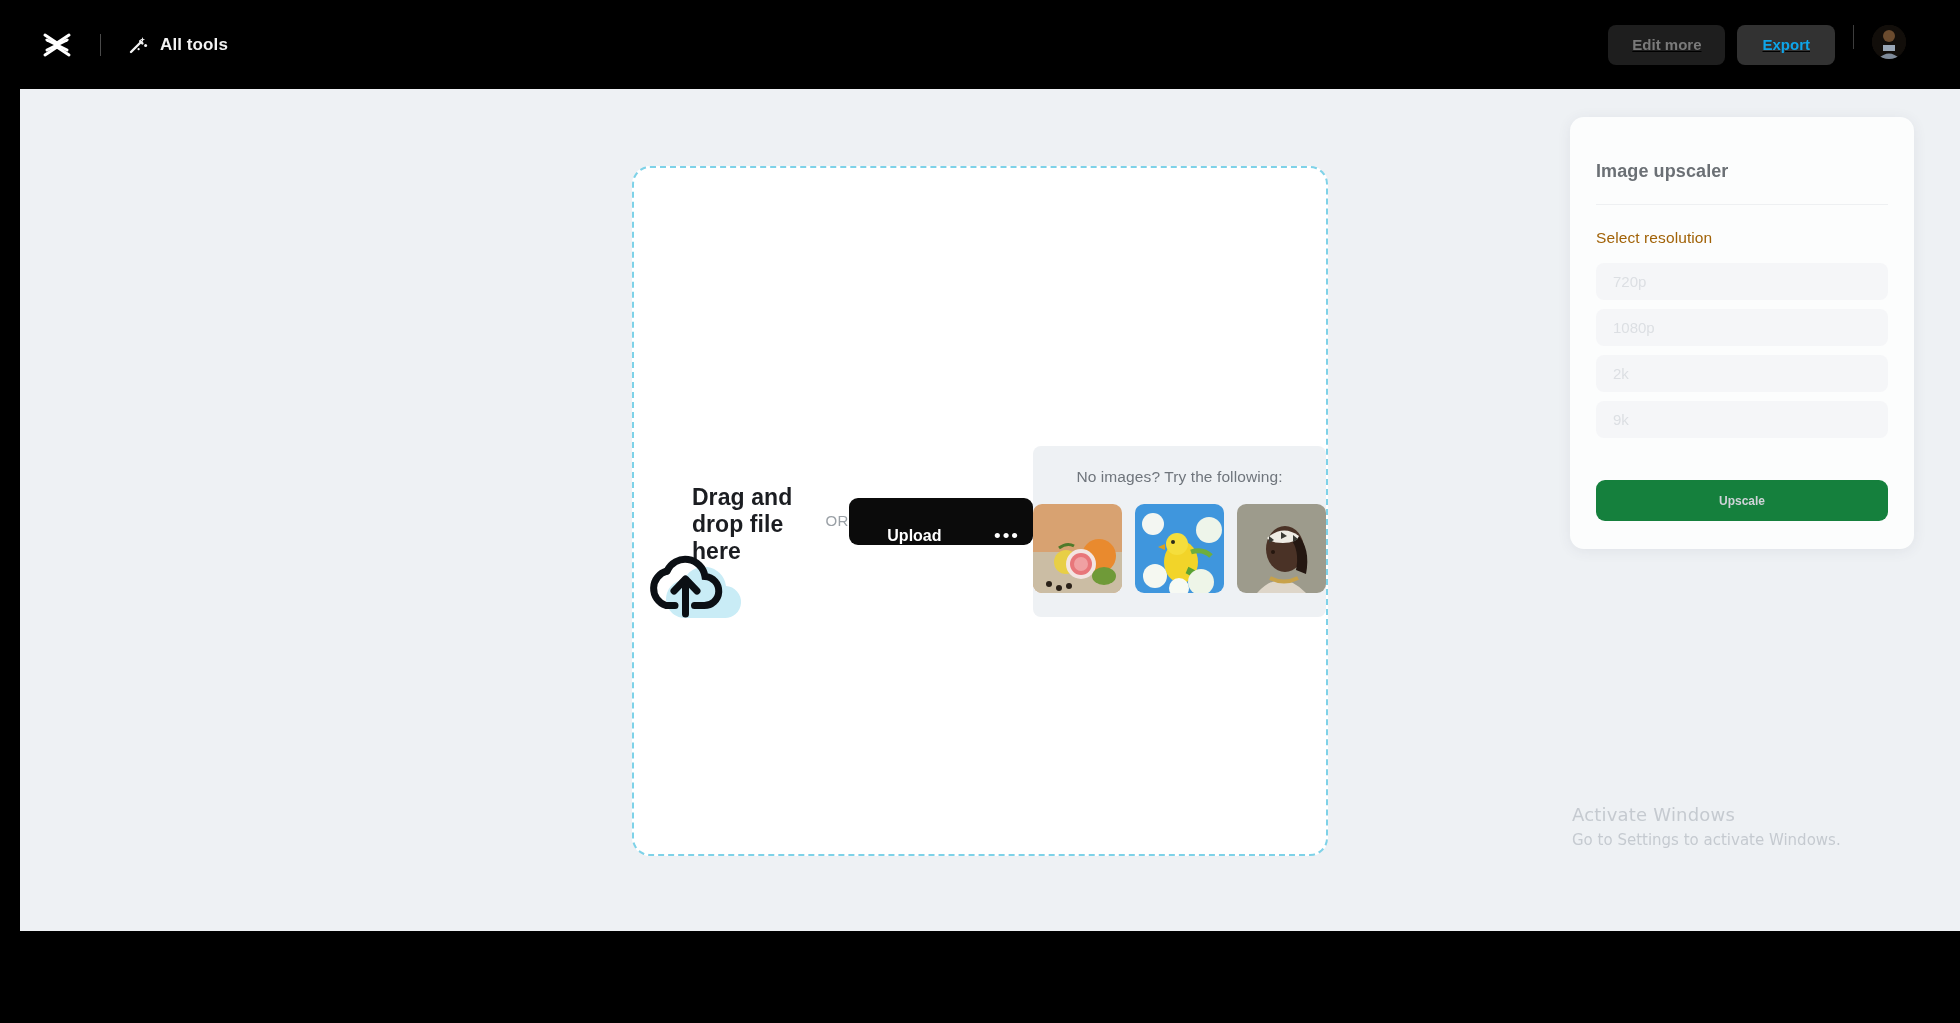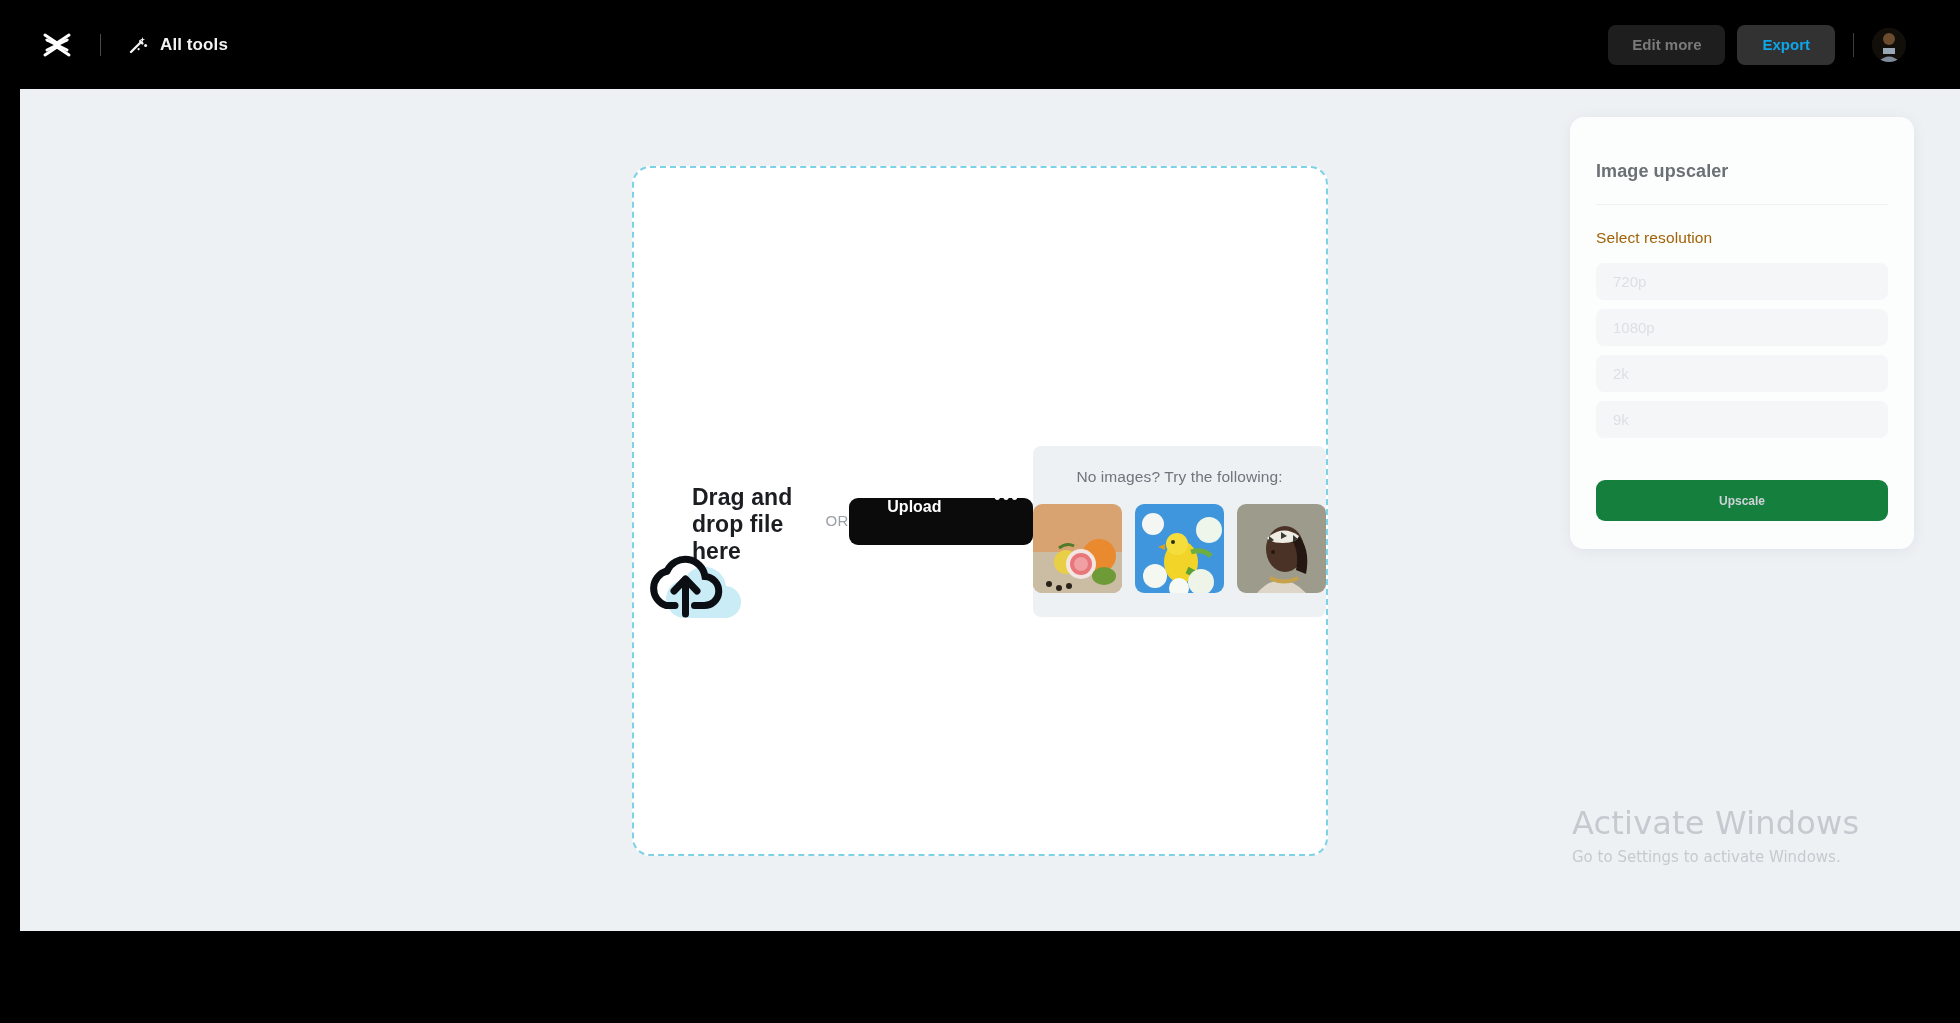--- a/index.html
+++ b/index.html
@@ -13,21 +13,21 @@
     position: relative;
     width: 1960px; height: 1023px;
     background: #000;
   }
 
   
   .topbar {
     position: absolute; left: 0; top: 0;
     width: 1936px; height: 89px;
     background: #000000;
-    display: flex; align-items: center;
+    display: flex; align-items: center; text-decoration: underline;
   }
   .brand-logo {
     margin-left: 40px;
     width: 34px; height: 30px;
     display: flex; align-items: center; justify-content: center;
   }
   .brand-divider {
     width: 1px; height: 22px;
     background: #4a4a4a;
     margin-left: 26px;
@@ -37,21 +37,21 @@
     margin-left: 26px;
     cursor: pointer;
   }
   .alltools-icon { width: 22px; height: 22px; display: block; }
   .alltools-label {
     color: #f2f2f2; font-size: 17px; font-weight: 700;
     letter-spacing: .1px;
   }
   .topbar-right {
     margin-left: auto; margin-right: 30px;
-    display: flex; align-items: center;
+    display: flex; align-items: flex-start;
   }
   .btn-editmore {
     height: 40px; padding: 0 24px;
     background: #1e1e1e; border: none; border-radius: 8px;
     color: #7a7a7a; font-size: 15px; font-weight: 700;
     font-family: "Liberation Sans", sans-serif;
     display: flex; align-items: center; justify-content: center;
     cursor: default;
   }
   .btn-export {
@@ -105,21 +105,21 @@
     letter-spacing: .1px;
   }
   .dz-or {
     margin-top: 18px;
     font-size: 15px; color: #9aa0a6; letter-spacing: .4px;
   }
   .upload-row {
     margin-top: 20px;
     width: 350px; height: 47px;
     background: #0b0b0b; border-radius: 9px;
-    display: flex; align-items: flex-start; overflow: hidden;
+    display: flex; align-items: flex-end; overflow: hidden;
   }
   .upload-main {
     flex: 1;
     display: flex; align-items: center; justify-content: center;
     color: #ffffff; font-size: 16px; font-weight: 700;
     cursor: pointer;
   }
   .upload-sep { width: 1px; background: #3a3a3a; margin: 6px 0; }
   .upload-more {
     width: 52px;
@@ -192,21 +192,21 @@
   }
 
   
   .watermark {
     position: absolute;
     left: 1552px; top: 715px;
     color: #c2c8ce;
     font-family: "DejaVu Sans", sans-serif;
     user-select: none;
   }
-  .wm-line1 { font-size: 32px; color: #c5cad0; letter-spacing: .2px; }
+  .wm-line1 { font-size: 18px; color: #c5cad0; letter-spacing: .2px; }
   .wm-line2 { font-size: 15px; color: #c5cad0; margin-top: 6px; }
 </style>
 </head>
 <body>
 
 <div class="screen">
 
   <div class="topbar">
 
     <div class="brand-logo">

